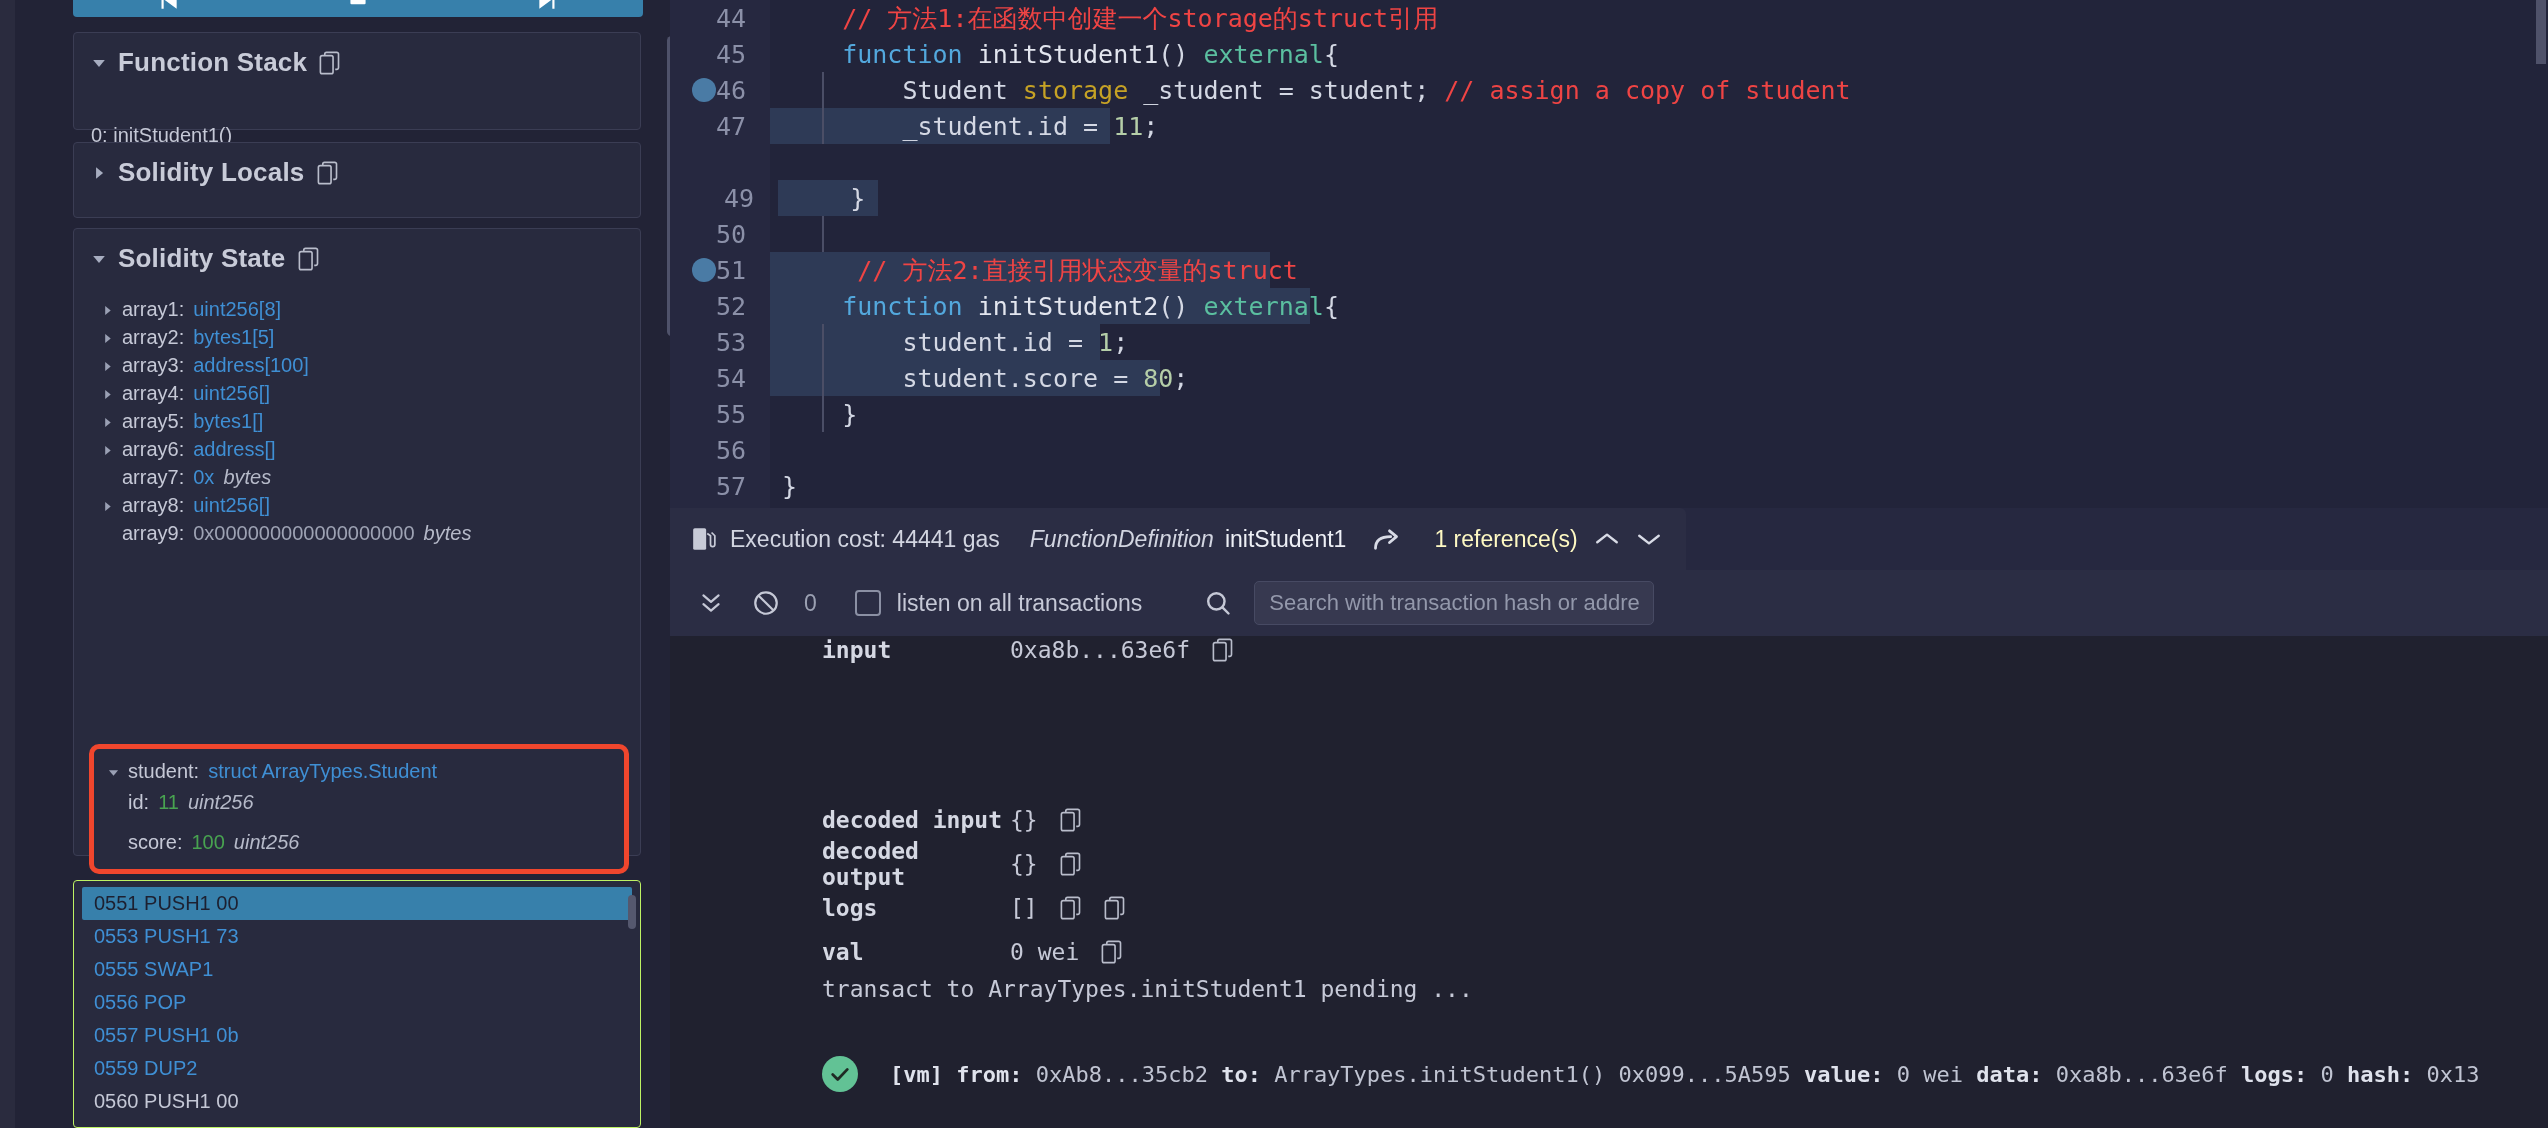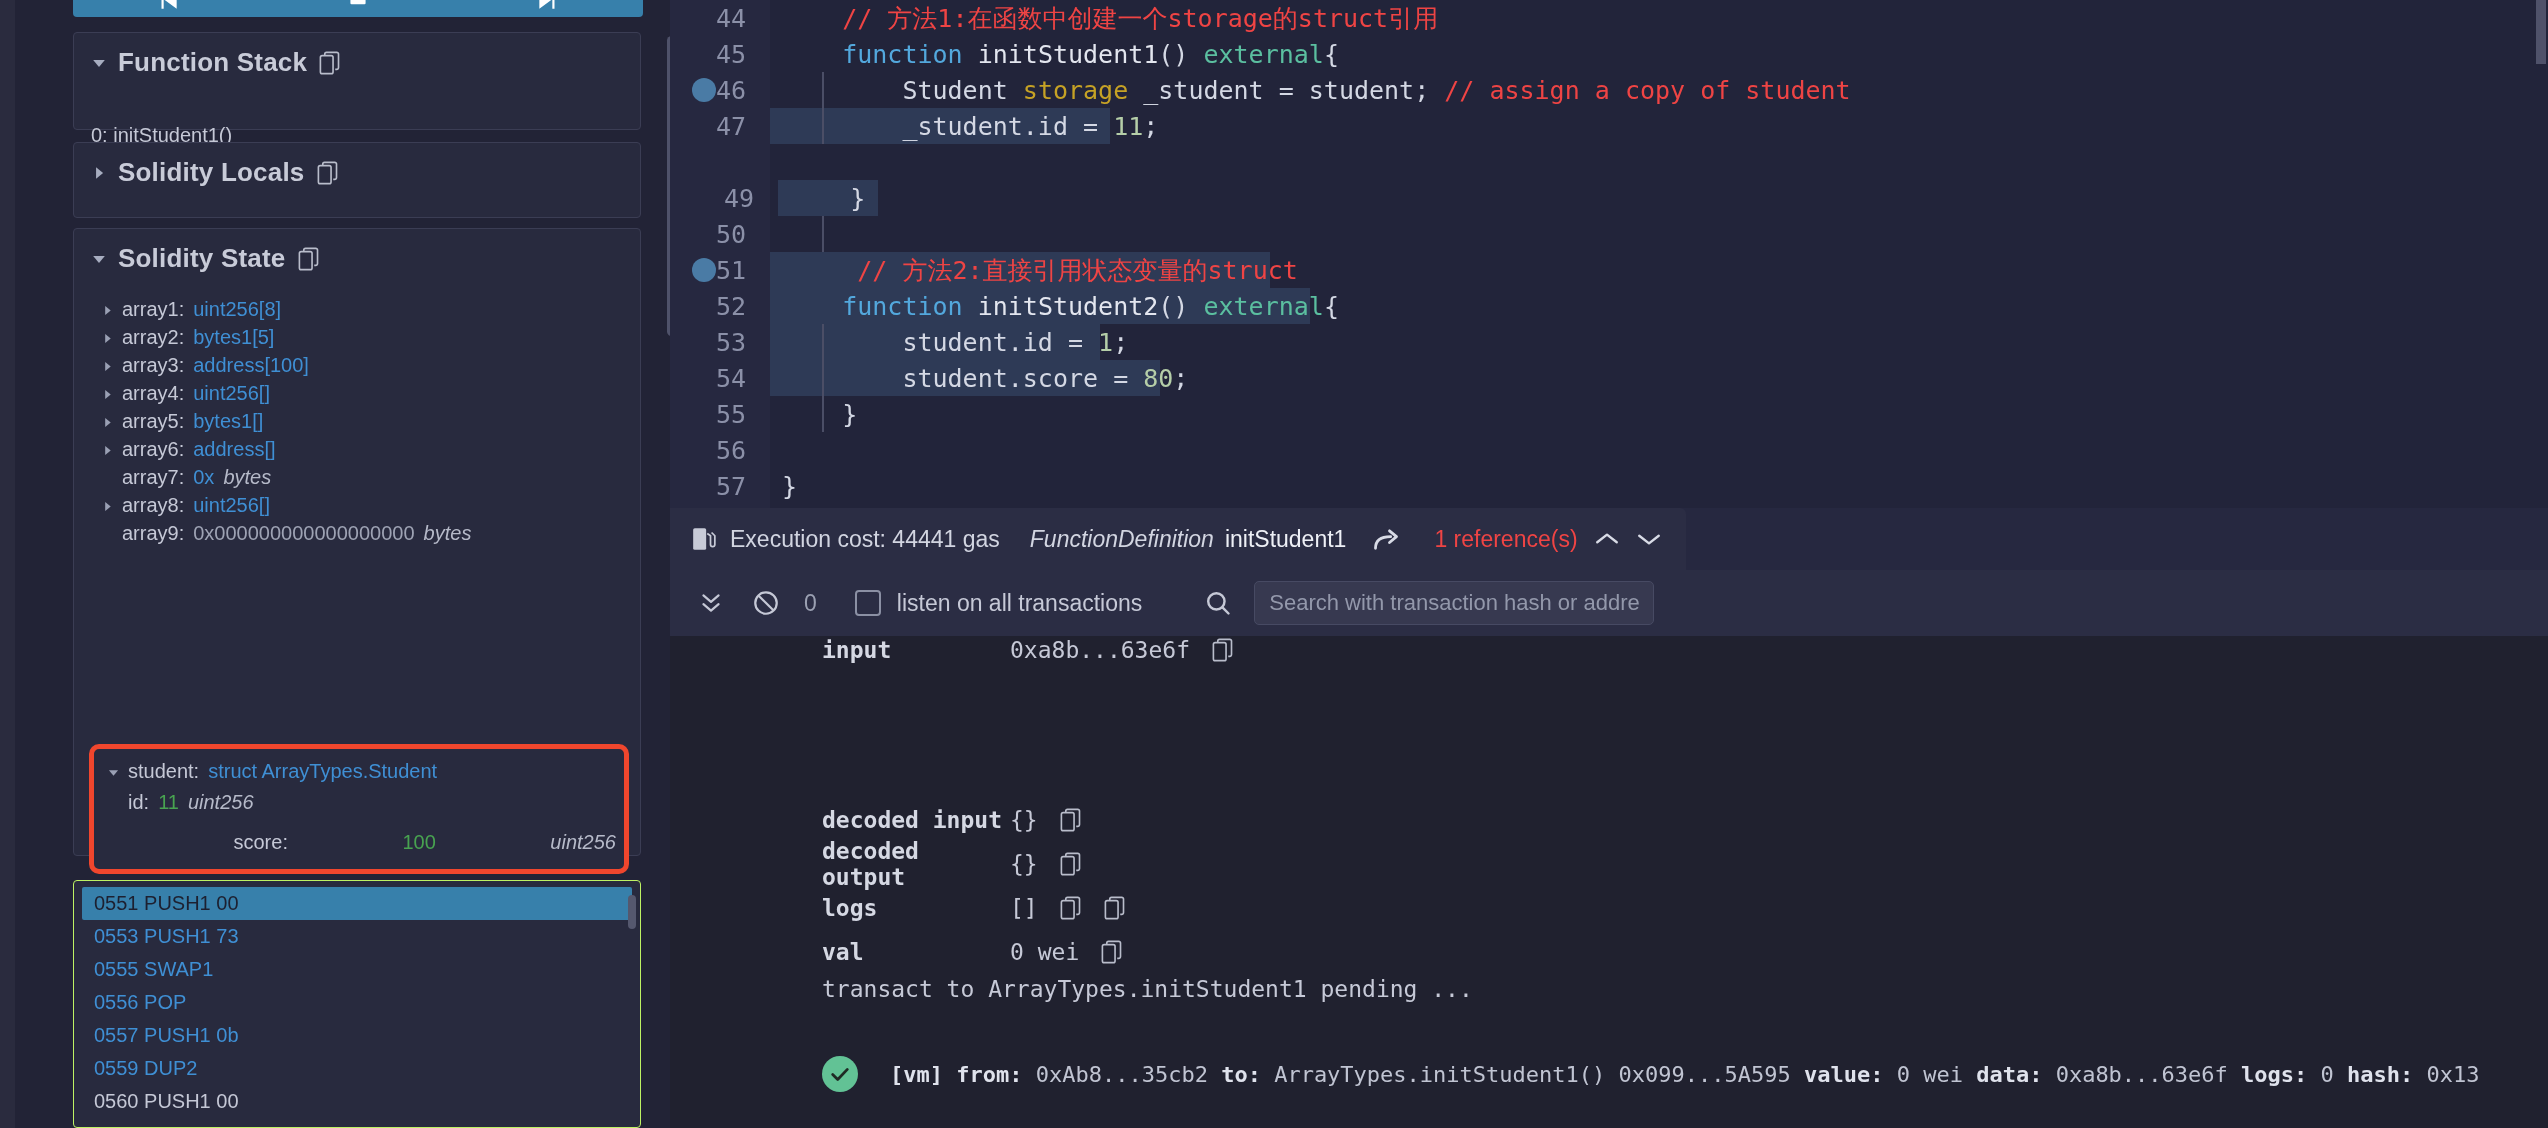--- a/index.html
+++ b/index.html
@@ -166,21 +166,21 @@
   .status-inner {
     position: absolute; left: 0; top: 0; height: 62px;
     background: #2b2d44; display: flex; align-items: center; gap: 0;
     padding: 0 24px 0 22px; border-radius: 0 6px 0 0;
   }
   .status-icon { color: #c7cad7; margin-right: 14px; display: flex; }
   .status-text { color: #d2d5e1; font-size: 23px; }
   .status-italic { color: #d2d5e1; font-size: 23px; font-style: italic; margin-left: 30px;}
   .status-fn { color: #eef0f6; font-size: 23px; margin-left: 11px; }
   .status-arrow { color: #d8dbe6; margin-left: 26px; display: flex; }
-  .status-refs { color: #ef4444; font-size: 23px; margin-left: 34px; }
+  .status-refs { color: #fef9c3; font-size: 23px; margin-left: 34px; }
   .status-chev { color: #d8dbe6; margin-left: 16px; display: flex; }
 
   
   .term-bar {
     position: absolute; left: 0; top: 570px; width: 1878px; height: 66px;
     background: #2b2d44; display: flex; align-items: center; padding-left: 28px;
   }
   .tb-icon { color: #c5c8d6; display: flex; align-items: center; }
   .tb-count { color: #9ba0b2; font-size: 23px; margin-left: 24px; }
   .tb-checkbox {
@@ -405,21 +405,21 @@
           </span>
           <span class="kname">student:</span>
           <span class="ktype">struct ArrayTypes.Student</span>
         </div>
         <div class="state-row">
           <span class="tri spacer"></span>
           <span class="kname">id:</span>
           <span class="kval-green">11</span>
           <span class="kitalic">uint256</span>
         </div>
-        <div class="state-row" style="padding-top:12px;justify-content:space-between;">
+        <div class="state-row" style="padding-top:12px;">
           <span class="tri spacer"></span>
           <span class="kname">score:</span>
           <span class="kval-green">100</span>
           <span class="kitalic">uint256</span>
         </div>
       </div>
 
       <div class="asm-card" style="top:880px; height:248px;" id="asm-card">
         <div class="asm-scrollbar"></div>
       <div class="asm-row sel">0551 PUSH1 00</div>

